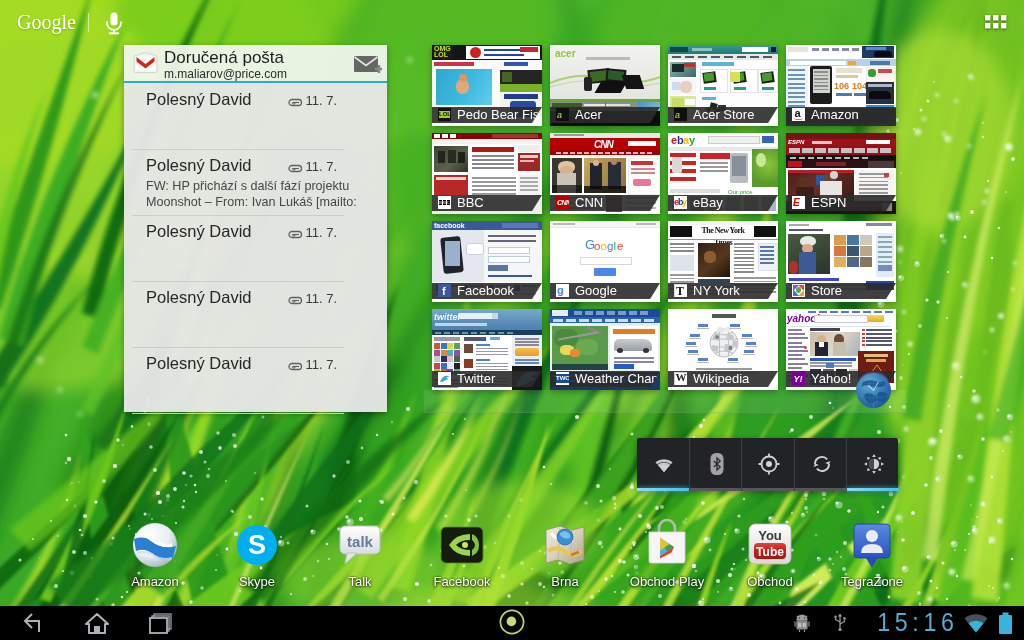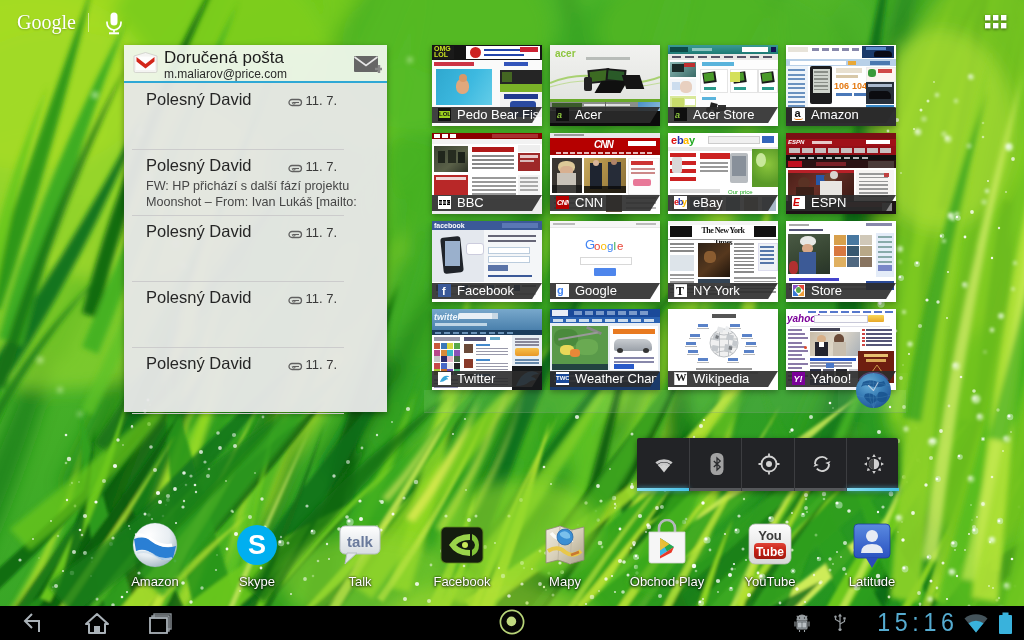--- a/index.html
+++ b/index.html
@@ -1986,21 +1986,21 @@
         </linearGradient>
       </defs>
 <path d="M5 9 L19 5 L31 9 L43 6 L43 39 L29 43 L17 39 L5 42 Z" fill="url(#mp)" stroke="#908878" stroke-width="0.8"></path>
 <path d="M19 5 L17 39 M31 9 L29 43" stroke="#c0b8a4" stroke-width="1"></path>
 <path d="M7 30 q10 -6 17 1 q8 6 16 -1" stroke="#e8c84a" stroke-width="4" fill="none"></path>
 <path d="M10 12 q7 9 22 7" stroke="#fafaf6" stroke-width="3.5" fill="none"></path>
 <path d="M30 34 l8 -3" stroke="#c87830" stroke-width="2.5"></path>
 <circle cx="24" cy="16" r="8" fill="#3a8fd4"></circle>
 <path d="M19 12 q4 -3 7 -1 q4 2 3 6 q-4 2 -8 -1 q-3 -2 -2 -4 Z" fill="#7ac0ec"></path>
 <circle cx="24" cy="16" r="8" fill="none" stroke="#2a6aa8" stroke-width="0.8"></circle>
-</svg><div class="dlabel">Mapy</div></div>
+</svg><div class="dlabel">Brna</div></div>
 <div class="dock" style="left:624px"><svg style="margin-top:2px" width="48" height="50" viewBox="0 0 48 50">
 <path d="M16 13 v-4 a8 8 0 0 1 16 0 v4" fill="none" stroke="#b4b8bc" stroke-width="2.6"></path>
 <path d="M6 13 h36 v29 a2 2 0 0 1 -2 2 H8 a2 2 0 0 1 -2 -2 Z" fill="#f6f6f6" stroke="#d4d4d4" stroke-width="0.8"></path>
 <path d="M17 19 l14 9 -14 9 Z" fill="#3bb8e8"></path>
 <path d="M17 19 l14 9 -7 4.5 Z" fill="#2aa84a"></path>
 <path d="M17 37 l7 -4.5 7 -4.5 -2.5 5.5 -11.5 6 Z" fill="#e83828"></path>
 <path d="M17 19 l9.5 6 -9.5 6.5 Z" fill="#f8c030" opacity="0.92"></path>
 </svg><div class="dlabel">Obchod Play</div></div>
 <div class="dock" style="left:727px"><svg style="margin-top:4px" width="46" height="46" viewBox="0 0 46 46">
 <defs>
@@ -2011,33 +2011,33 @@
 <linearGradient id="ytr" x1="0" y1="0" x2="0" y2="1">
           <stop offset="0" stop-color="#e04438"></stop>
           <stop offset="0.5" stop-color="#c42014"></stop>
           <stop offset="1" stop-color="#a01810"></stop>
         </linearGradient>
       </defs>
 <rect x="2" y="3" width="42" height="40" rx="6" fill="url(#yt)" stroke="#b8b8b8" stroke-width="0.8"></rect>
 <text x="23" y="19" text-anchor="middle" font-size="13" font-weight="bold" fill="#3a3a3a" font-family="Liberation Sans,sans-serif">You</text>
 <rect x="7" y="22" width="32" height="16" rx="4" fill="url(#ytr)"></rect>
 <text x="23" y="34.5" text-anchor="middle" font-size="12" font-weight="bold" fill="#fff" font-family="Liberation Sans,sans-serif">Tube</text>
-</svg><div class="dlabel">YouTube</div></div>
+</svg><div class="dlabel">Obchod</div></div>
 <div class="dock" style="left:829px"><svg style="margin-top:4px" width="46" height="48" viewBox="0 0 46 48">
 <defs>
         <linearGradient id="lt" x1="0" y1="0" x2="0" y2="1">
           <stop offset="0" stop-color="#5a8ae0"></stop>
           <stop offset="1" stop-color="#2a52c0"></stop>
         </linearGradient>
       </defs>
 <rect x="5" y="3" width="36" height="34" rx="4" fill="url(#lt)" stroke="#1e3e9e" stroke-width="0.8"></rect>
 <path d="M17 37 L23 47 L29 37 Z" fill="#2a4cba"></path>
 <circle cx="23" cy="15" r="6" fill="#e8ecf4"></circle>
 <path d="M12 32 q0 -9 11 -9 t11 9 Z" fill="#e8ecf4"></path>
-</svg><div class="dlabel">Latitude</div></div>
+</svg><div class="dlabel">TegraZone</div></div>
 <div id="sysbar" class="abs">
     <svg class="abs" style="left:22px;top:7px" width="24" height="20" viewBox="0 0 24 20">
 <path d="M10 1 L3 8 L10 15 M3 8 H17 V19" fill="none" stroke="#aab2b8" stroke-width="2"></path>
 </svg>
     <svg class="abs" style="left:84px;top:6px" width="26" height="22" viewBox="0 0 26 22">
 <path d="M13 2 L2 12 H5 V21 H21 V12 H24 Z" fill="none" stroke="#aab2b8" stroke-width="2" stroke-linejoin="round"></path>
 <rect x="10" y="14" width="6" height="7" fill="#aab2b8"></rect>
 </svg>
     <svg class="abs" style="left:148px;top:6px" width="26" height="22" viewBox="0 0 26 22">
 <rect x="6" y="2" width="17" height="15" fill="none" stroke="#8a9298" stroke-width="1.4"></rect>

